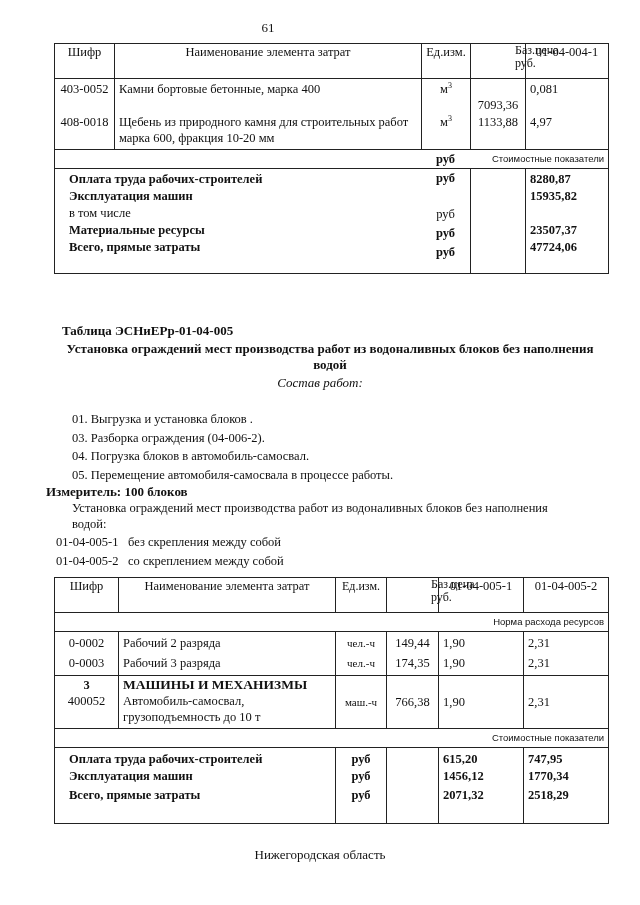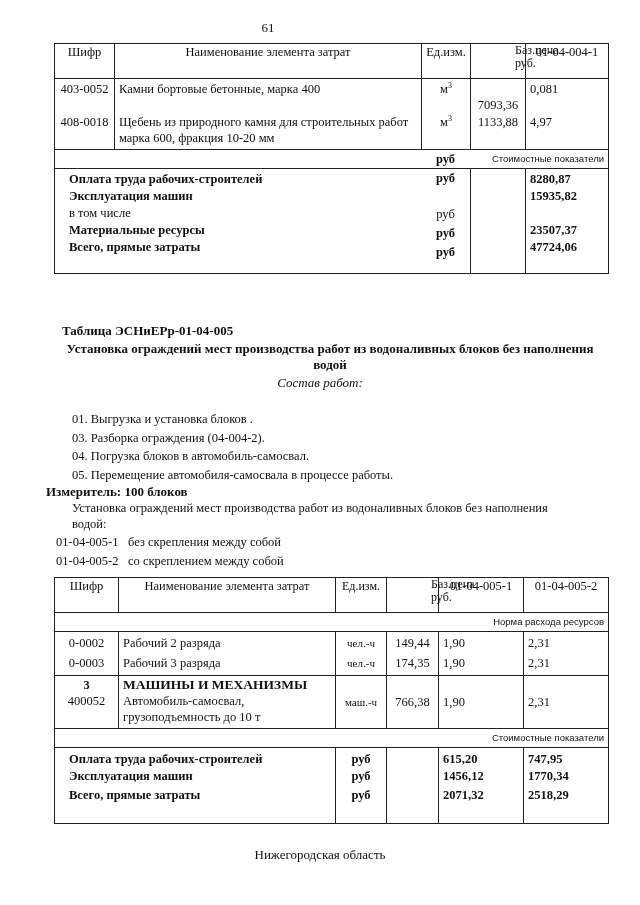--- a/index.html
+++ b/index.html
@@ -111,21 +111,21 @@
   <div style="height:19px">руб</div>
   <div class="b" style="height:19px">руб</div>
   <div class="b" style="height:19px">руб</div>
 </div>
 
 <div class="abs tbl-title">Таблица  ЭСНиЕРр-01-04-005</div>
 <div class="abs tbl-sub">Установка ограждений мест производства работ из водоналивных блоков без наполнения водой</div>
 <div class="abs composition">Состав работ:</div>
 <div class="abs steps">
   <div>01. Выгрузка и установка блоков .</div>
-  <div>03. Разборка ограждения (04-004-2).</div>
+  <div>03. Разборка ограждения (04-006-2).</div>
   <div>04. Погрузка блоков в автомобиль-самосвал.</div>
   <div>05. Перемещение автомобиля-самосвала в процессе работы.</div>
 </div>
 <div class="abs meas">Измеритель: 100 блоков</div>
 <div class="abs meas-desc">Установка ограждений мест производства работ из водоналивных блоков без наполнения водой:</div>
 <div class="abs variants">
   <div><span class="code">01-04-005-1</span><span>без скрепления между собой</span></div>
   <div><span class="code">01-04-005-2</span><span>со скреплением между собой</span></div>
 </div>
 

